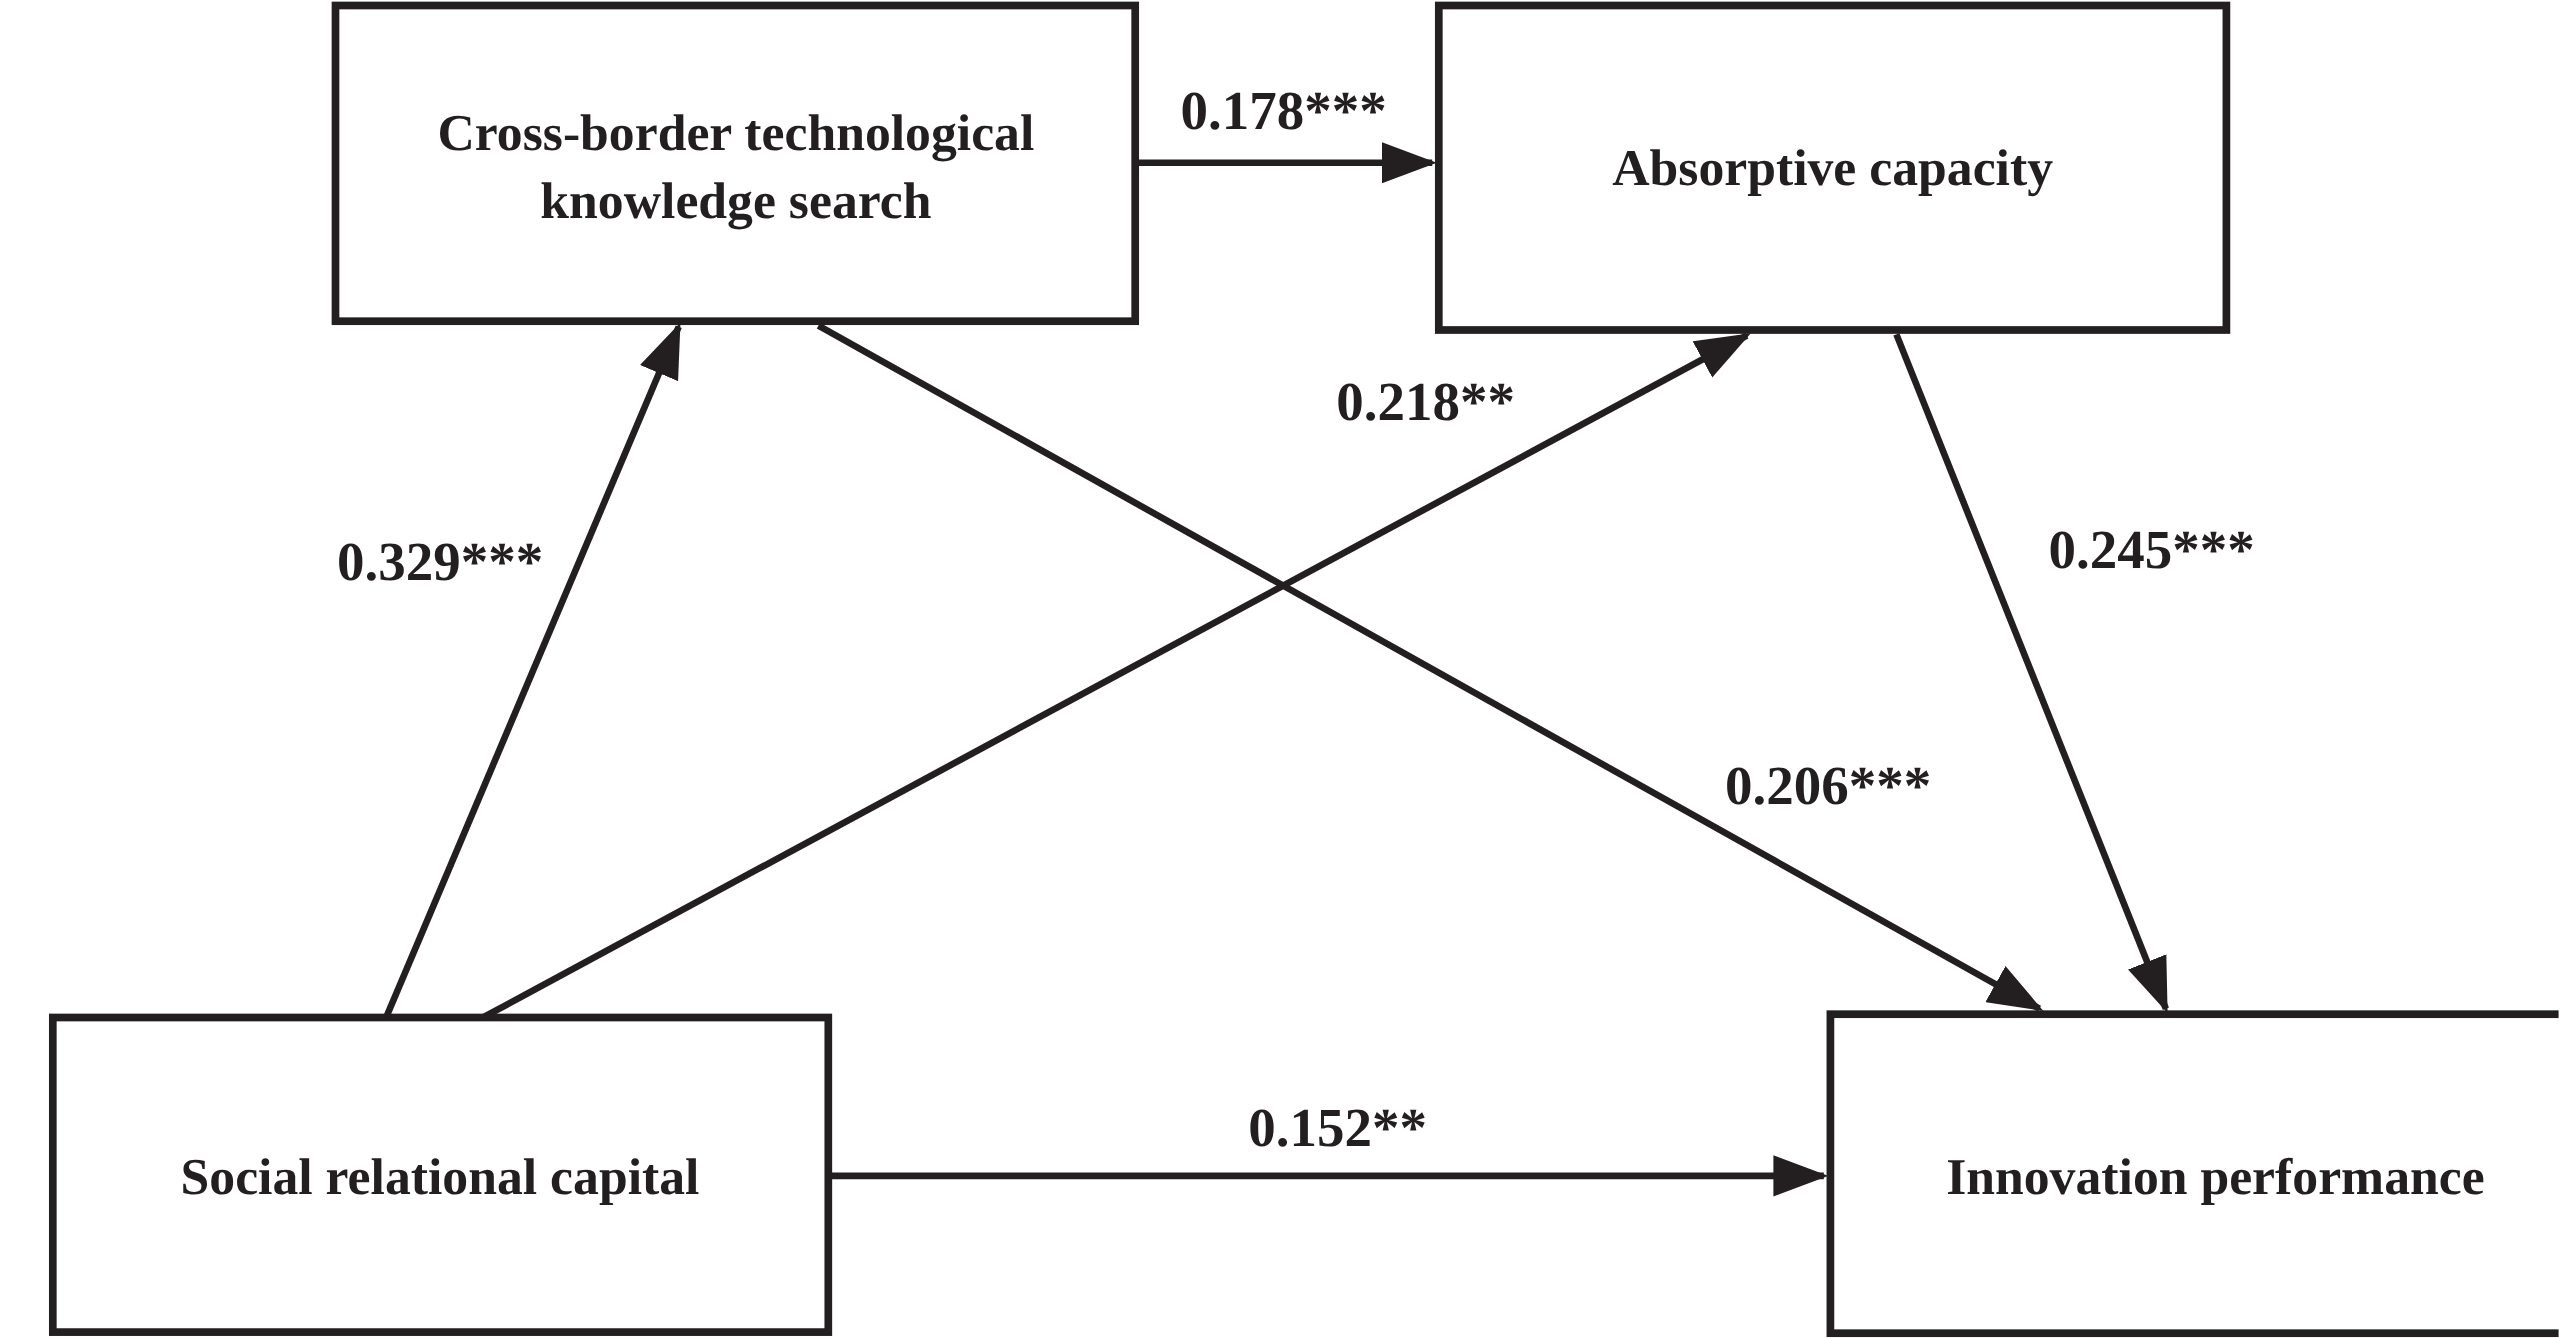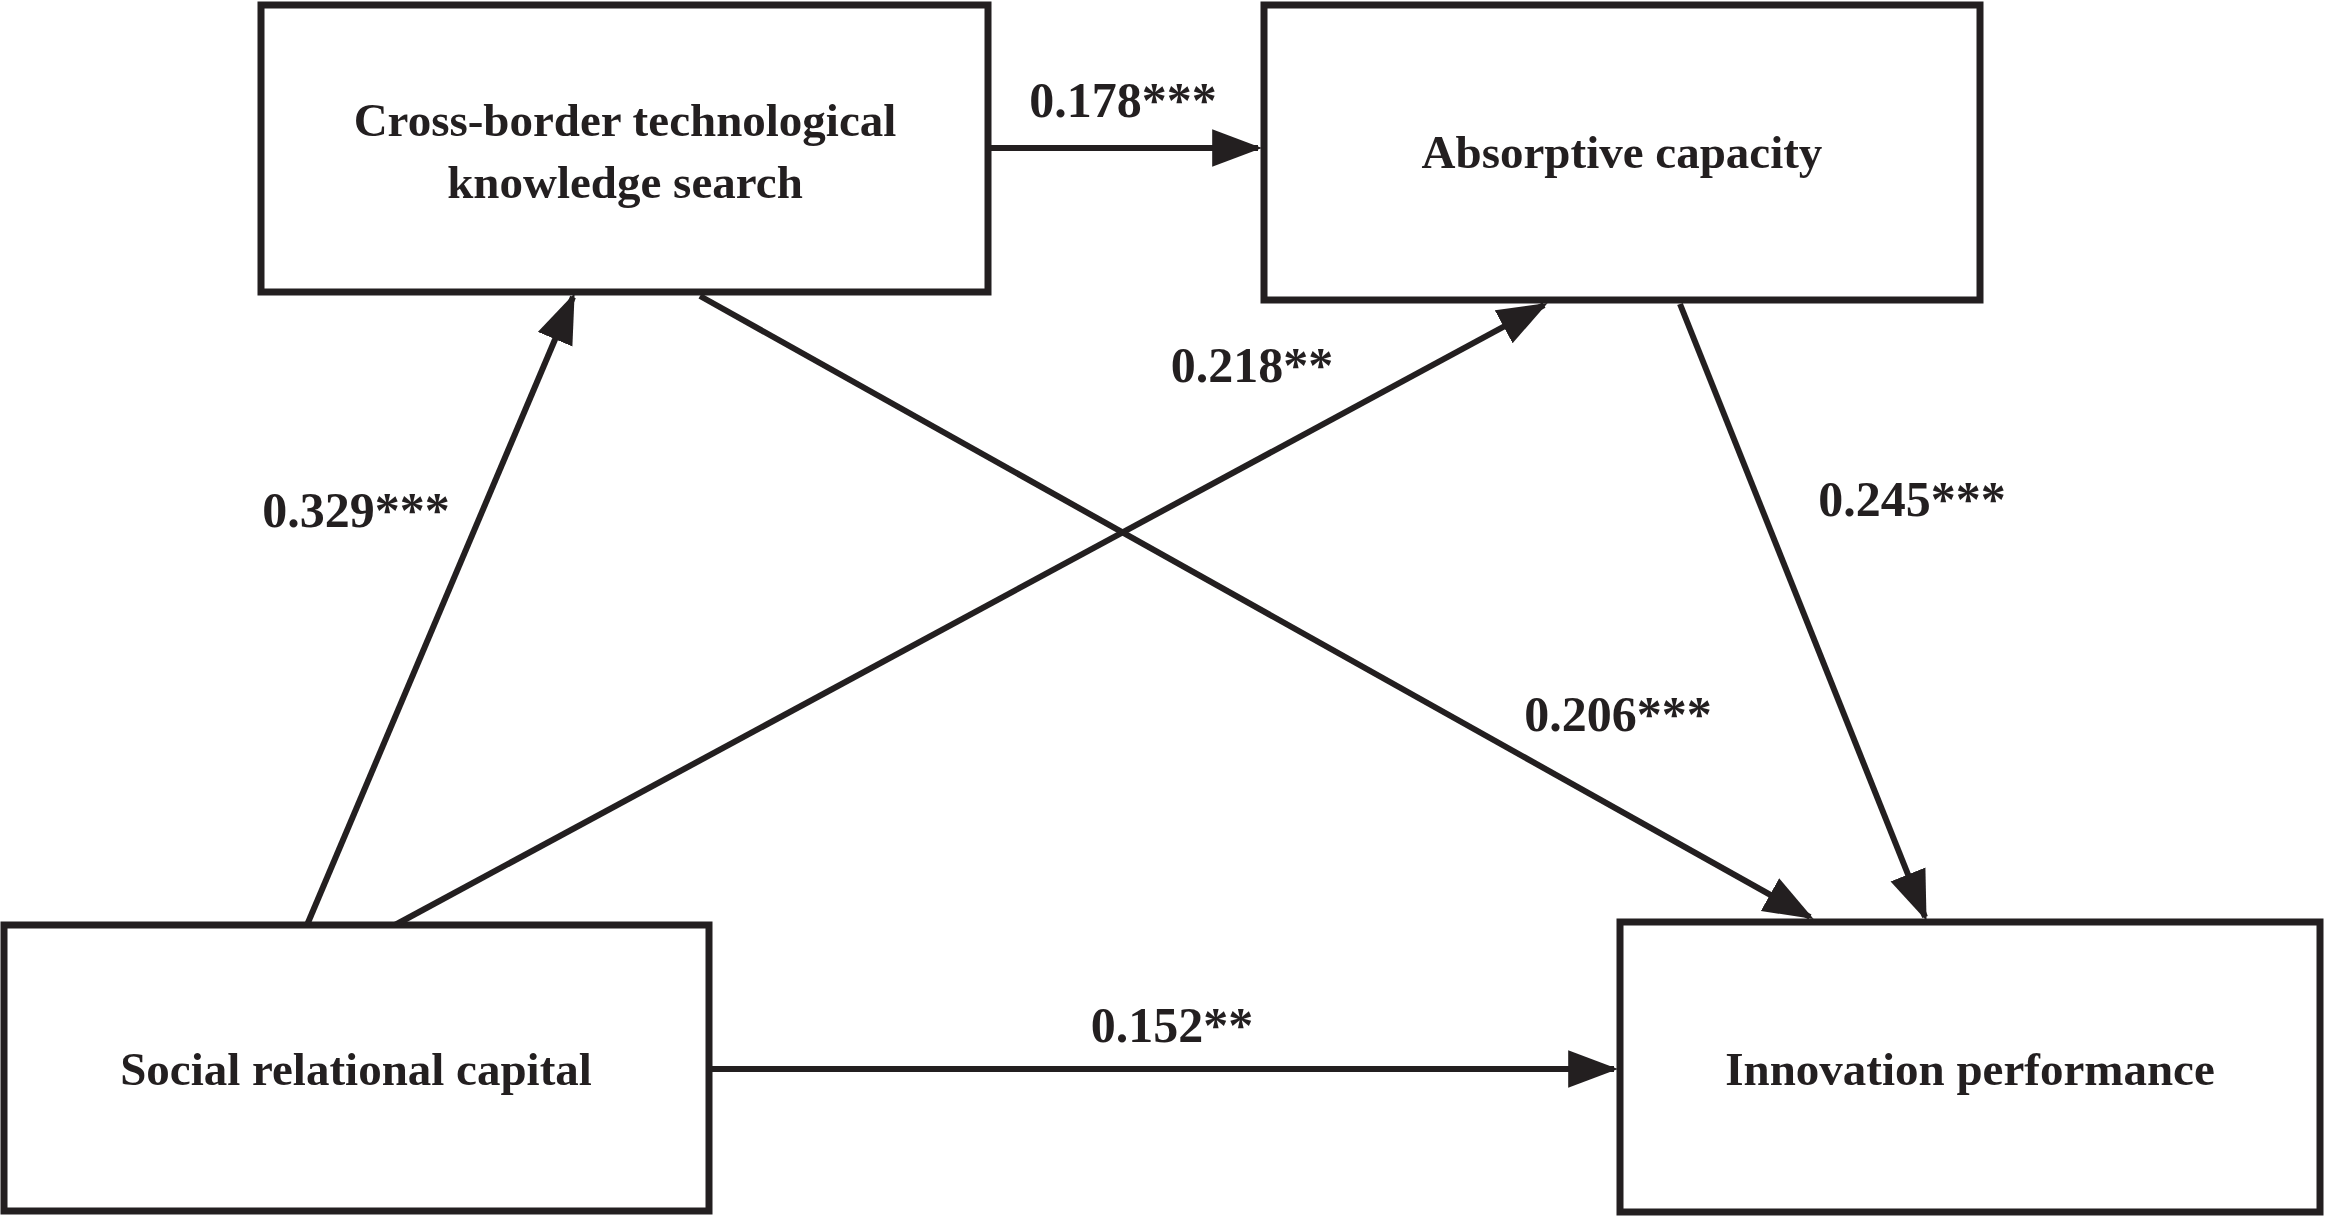--- a/index.html
+++ b/index.html
@@ -8,20 +8,21 @@
     background: #ffffff;
   }
   body {
     width: 2326px;
     height: 1217px;
     overflow: hidden;
   }
   .diagram-wrap {
     width: 2024px;
     height: 1217px;
+    padding-left: 44px;
   }
   svg {
     display: block;
     font-family: "Liberation Serif", "DejaVu Serif", serif;
   }
   .node-box {
     fill: #ffffff;
     stroke: #231f20;
     stroke-width: 7;
   }

